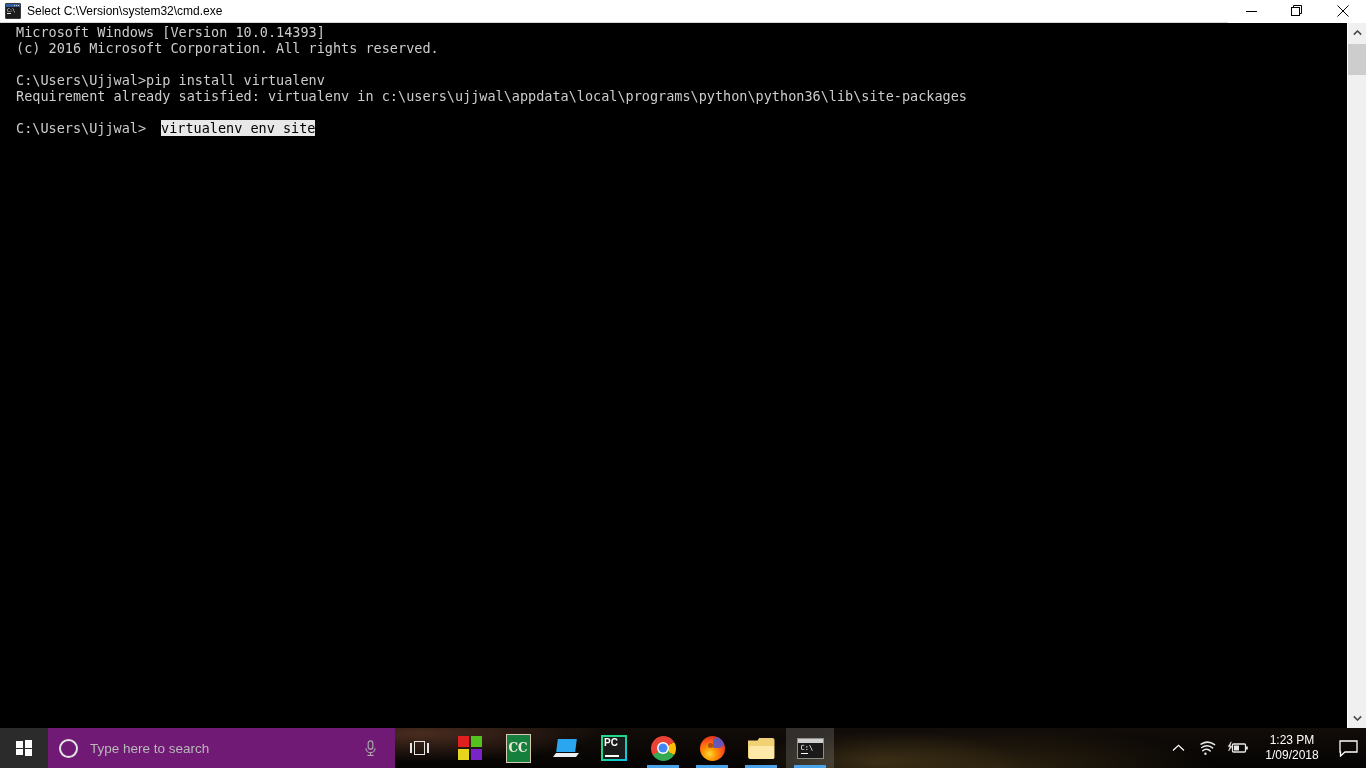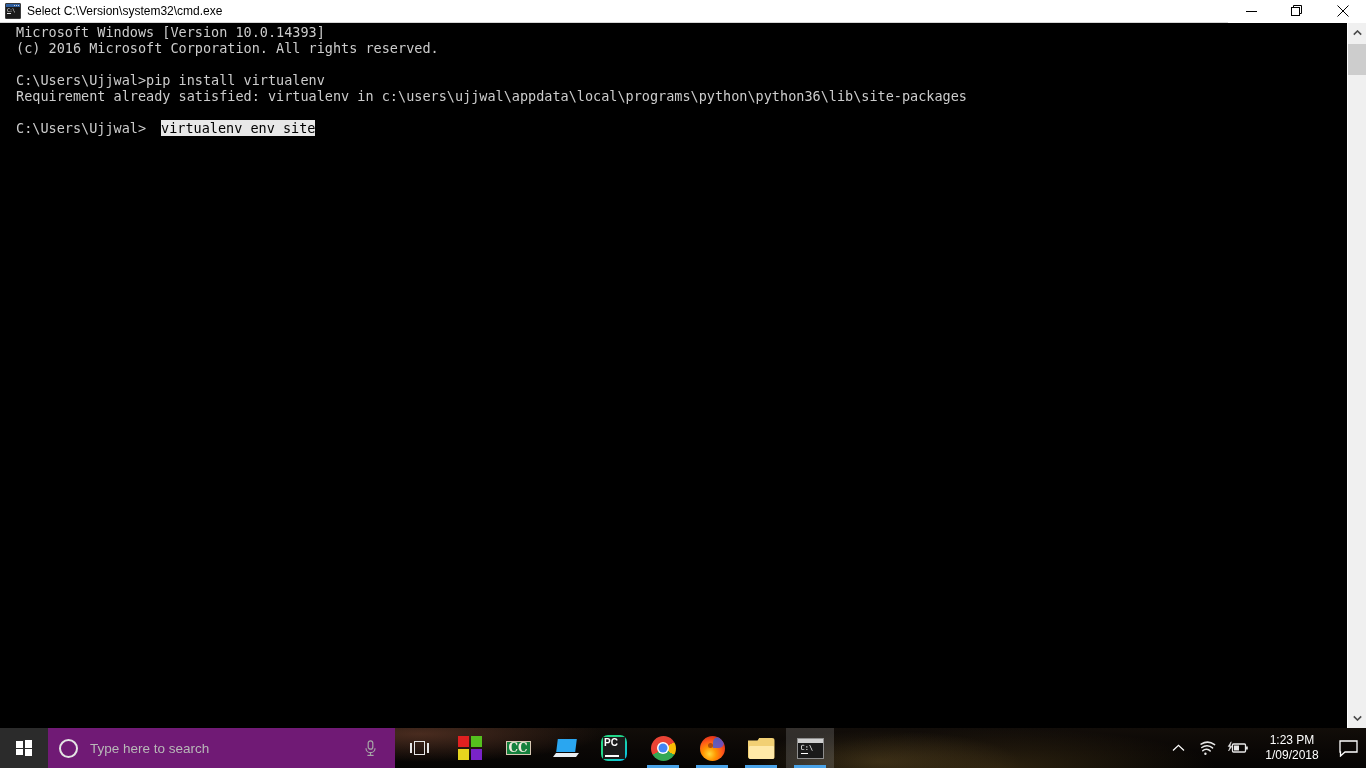--- a/index.html
+++ b/index.html
@@ -165,21 +165,21 @@
   }
   .taskview .tvl { left:0; }
   .taskview .tvr { right:0; }
 
   
   .store { width:24px; height:24px; display:grid; grid-template-columns:1fr 1fr; grid-template-rows:1fr 1fr; gap:1.5px; }
   .store i { display:block; }
 
   
   .ccicon {
-    width:25px; height:14px; background:#15803d;
+    width:25px; height:29px; background:#15803d;
     border:1.5px solid #d8c8b4;
     display:flex; align-items:center; justify-content:center;
     font-family:"DejaVu Serif", serif; font-weight:bold;
     font-size:12px; color:#f2e9dd; letter-spacing:0px;
   }
 
   
   .laptop { width:26px; height:18px; position:relative; }
   .laptop .screen {
     position:absolute; left:4px; top:0; width:19px; height:13px;
@@ -190,21 +190,20 @@
     position:absolute; left:0; bottom:0; width:26px; height:4px;
     background:#e9eef2;
     clip-path:polygon(3px 0, 26px 0, 23px 4px, 0 4px);
   }
 
   
   .pycharm {
     width:25px; height:25px; position:relative;
     background:linear-gradient(135deg,#21d789 0%, #21d789 40%, #07c3f2 100%);
     padding:13px;
-    border-radius:7px;
   }
   .pycharm .inner {
     position:absolute; inset:2px; background:#1b1b1b;
   }
   .pycharm .pc {
     position:absolute; left:3px; top:2px;
     font-family:"Liberation Sans", sans-serif; font-weight:bold;
     font-size:10px; color:#ffffff; line-height:11px;
   }
   .pycharm .bar {

